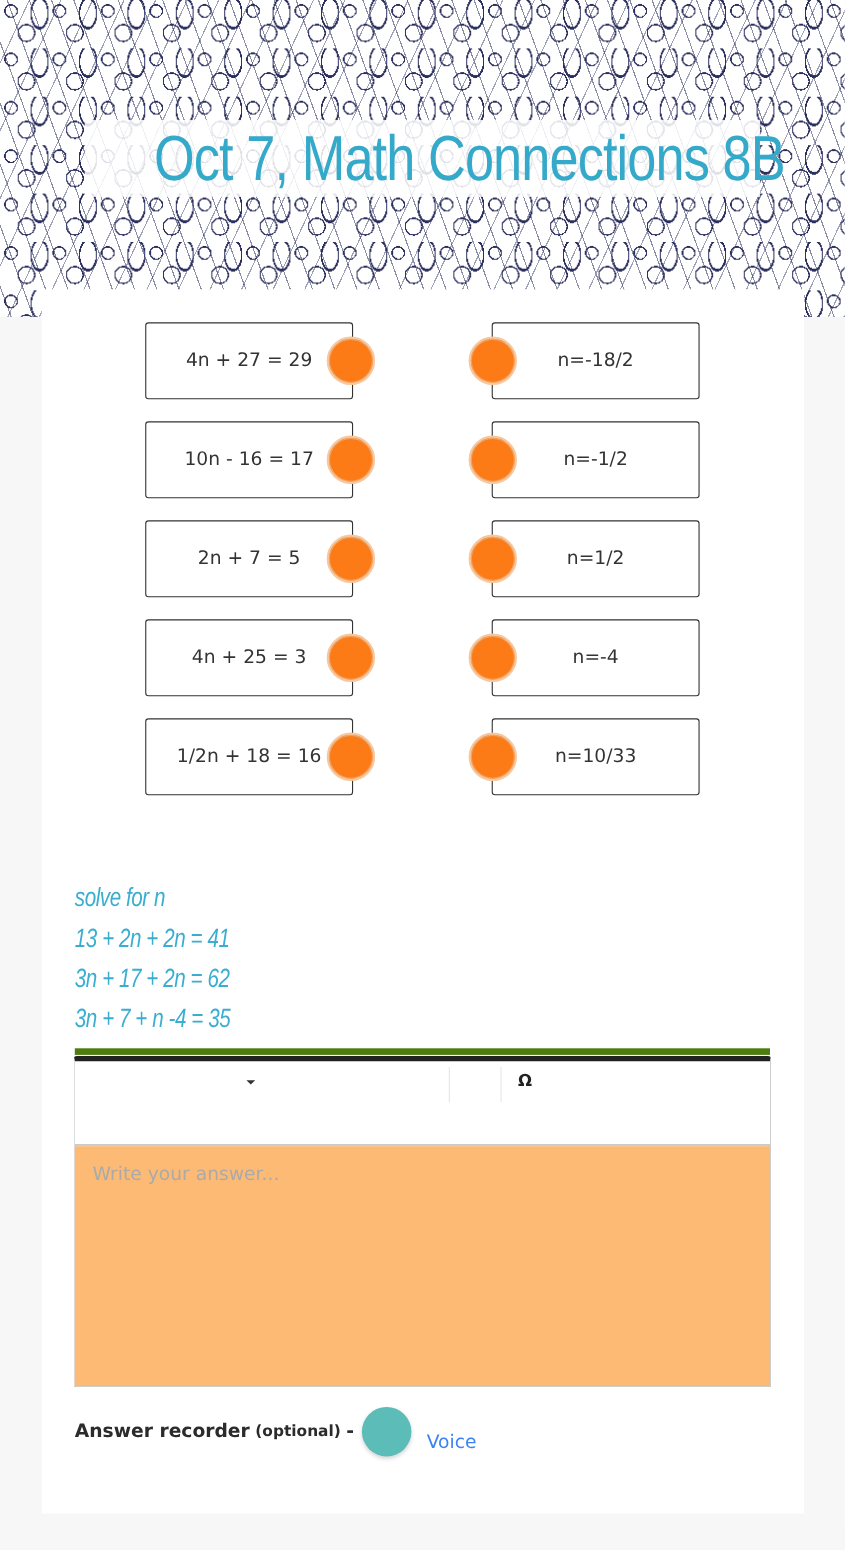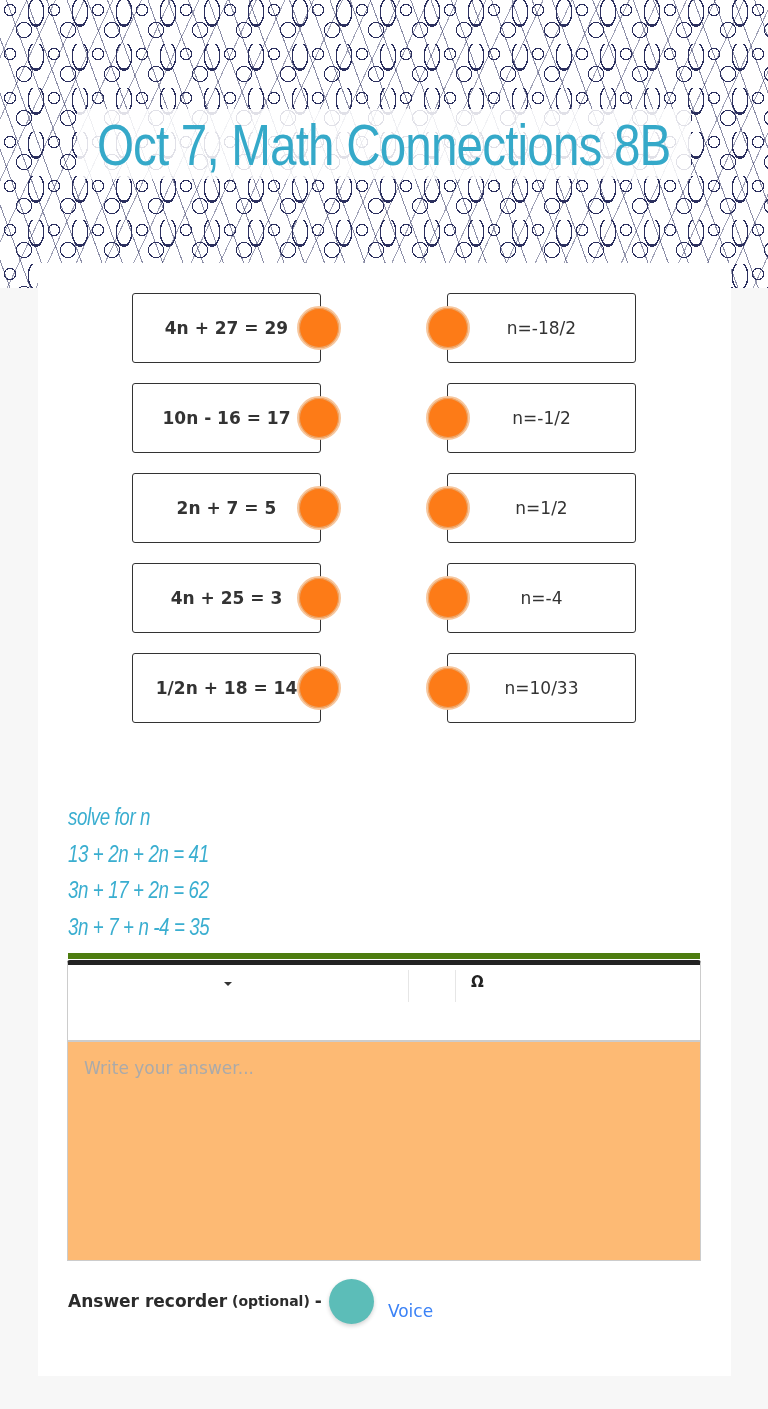--- a/index.html
+++ b/index.html
@@ -17,38 +17,38 @@
       radial-gradient(circle at 24px 30px, transparent 7px, #2b2f5e 7px, #2b2f5e 8.2px, transparent 8.2px),
       radial-gradient(ellipse 9px 16px at 36px 12px, transparent 7px, #2b2f5e 7px, #2b2f5e 8.4px, transparent 8.4px),
       radial-gradient(circle at 6px 38px, #2b2f5e 1.6px, transparent 2px),
       repeating-linear-gradient(70deg, transparent 0 9px, rgba(43,47,94,0.55) 9px 10px, transparent 10px 19px),
       repeating-linear-gradient(-65deg, transparent 0 13px, rgba(43,47,94,0.45) 13px 14px, transparent 14px 26px);
     background-size: 44px 44px, 44px 44px, 44px 44px, 22px 22px, auto, auto;
   }
   .title-box {
     position: absolute; left: 77px; top: 109px; width: 614px; height: 70px;
     background: rgba(255,255,255,0.86);
-    display: flex; align-items: center; justify-content: center;
+    display: flex; align-items: center; justify-content: flex-start;
   }
   .title {
     font-family: "Liberation Sans Narrow", "Liberation Sans", sans-serif;
     font-weight: 400; font-size: 58px; letter-spacing: -1px;
     color: #35a9c9; transform: scaleX(0.82); white-space: nowrap;
   }
   .card {
     position: absolute; left: 38px; top: 263px; width: 693px; height: 1113px;
     background: #ffffff;
   }
   .match-item {
     position: absolute; width: 189px; height: 70px;
     border: 1px solid #333; border-radius: 3px; background: #fff;
     display: flex; align-items: center; justify-content: center;
     font-size: 17px; color: #333;
   }
-  .match-item.left { left: 94px; font-weight: bold; }
+  .match-item.left { left: 94px; }
   .match-item.right { left: 409px; }
   .match-item.left span { margin-right: 0px; }
   .dot {
     position: absolute; width: 44px; height: 44px; border-radius: 50%;
     background: #fd7b17; border: 2px solid #f7c79e;
     box-shadow: 0 0 0 1px #e9a56a inset;
   }
   .prompt {
     position: absolute; left: 30px; top: 536px; width: 632px;
     border-bottom: 6px solid #4d7c0f; padding-bottom: 8px;
@@ -109,21 +109,21 @@
   <div class="match-item left" style="top:120px">
       <span>10n - 16 = 17</span>
     </div>
   <div class="match-item left" style="top:210px">
       <span>2n + 7 = 5</span>
     </div>
   <div class="match-item left" style="top:300px">
       <span>4n + 25 = 3</span>
     </div>
   <div class="match-item left" style="top:390px">
-      <span>1/2n + 18 = 14</span>
+      <span>1/2n + 18 = 16</span>
     </div>
 
   <div class="dot" style="left:259px; top:43px"></div>
   <div class="dot" style="left:259px; top:133px"></div>
   <div class="dot" style="left:259px; top:223px"></div>
   <div class="dot" style="left:259px; top:313px"></div>
   <div class="dot" style="left:259px; top:403px"></div>
 
   <div class="match-item right" style="top:30px">
       <span>n=-18/2</span>

